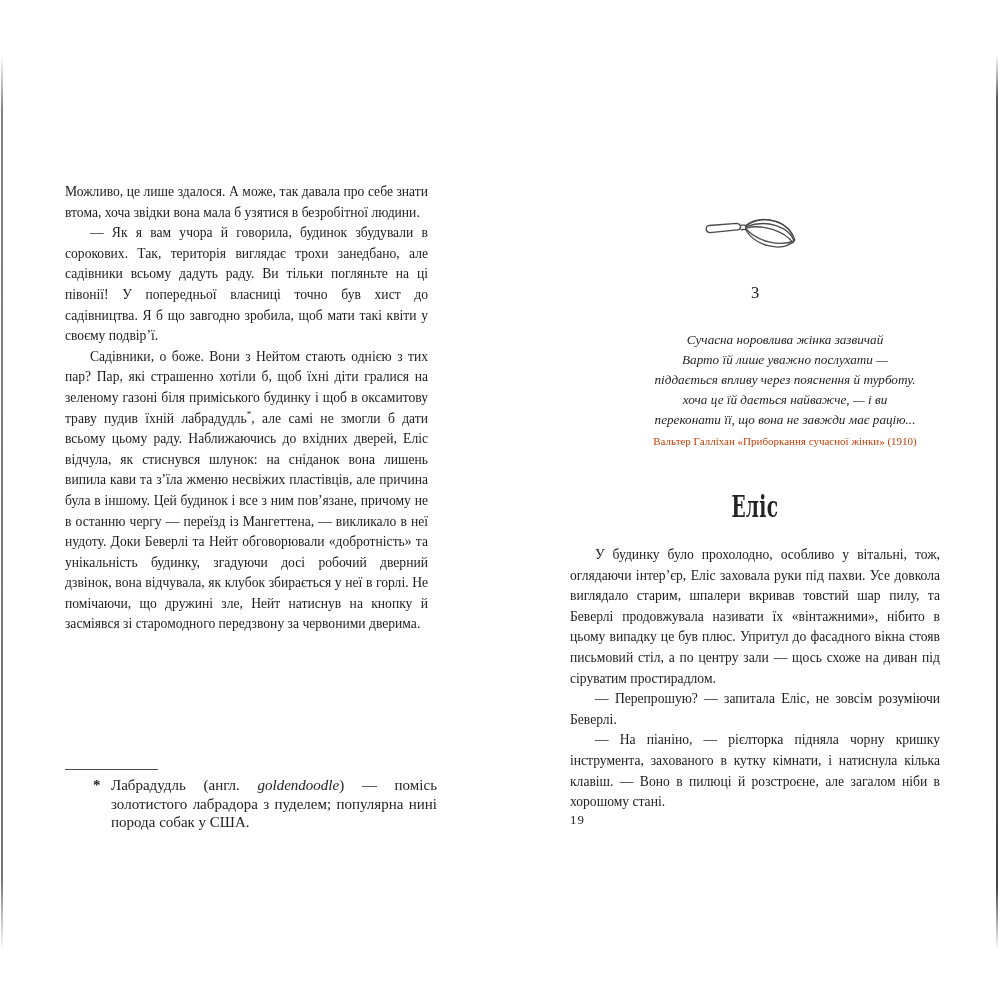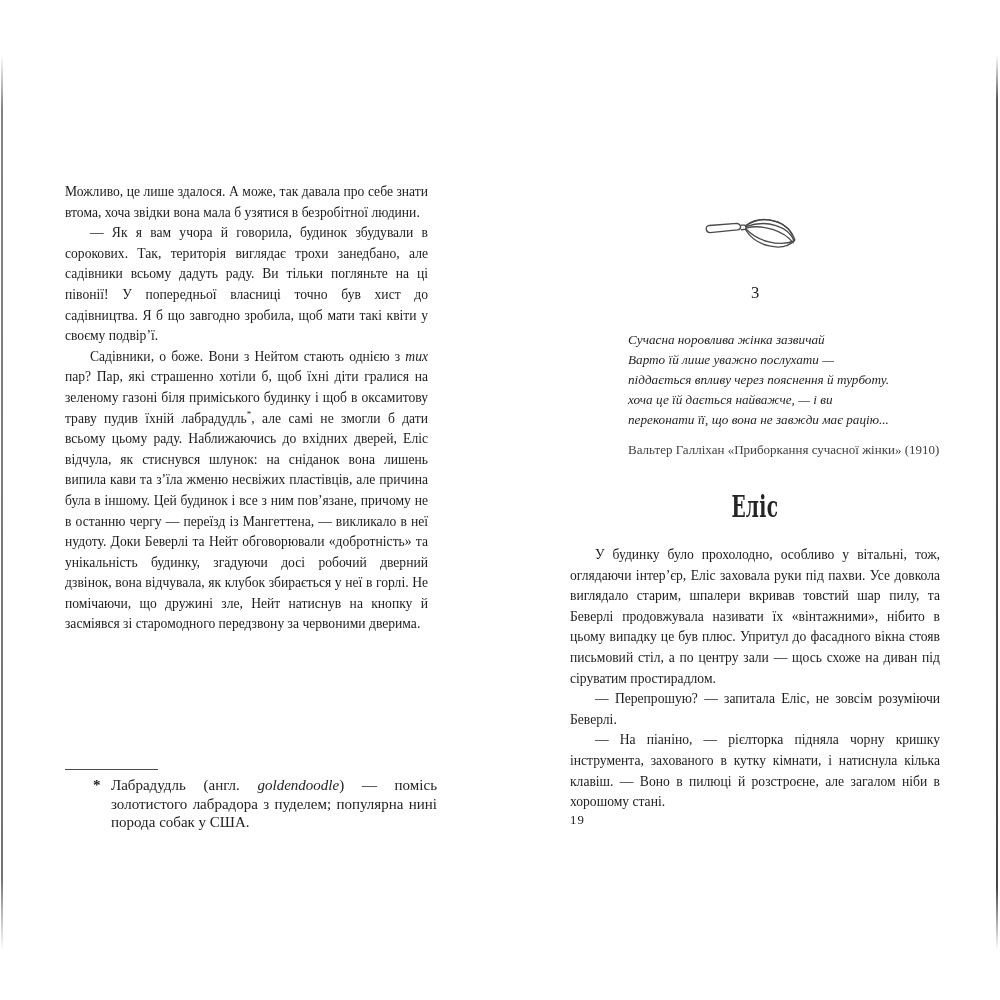--- a/index.html
+++ b/index.html
@@ -9,40 +9,40 @@
 
   
   .edge-line{position:absolute;top:55px;height:895px;width:2px;}
   .edge-line.left{left:1px;background:linear-gradient(180deg,rgba(120,120,120,0) 0%,rgba(110,110,110,.85) 6%,rgba(100,100,100,.9) 92%,rgba(120,120,120,0) 100%);}
   .edge-line.right{left:996px;background:linear-gradient(180deg,rgba(90,90,90,0) 0%,rgba(70,70,70,.9) 5%,rgba(60,60,60,.95) 93%,rgba(90,90,90,0) 100%);}
 
   
   .bodycopy p{margin:0;font-size:13.6px;line-height:20.6px;color:#1c1c1c;
               text-align:justify;}
   .bodycopy p.indent{text-indent:25px;}
-  .bodycopy .i{font-style:italic;margin-top:15px;}
+  .bodycopy .i{margin-top:15px;}
   .bodycopy .sup{font-size:9px;vertical-align:super;line-height:0;}
 
   .left-text{position:absolute;left:65px;top:182px;width:363px;}
 
   
   .footnote{position:absolute;left:65px;top:769px;width:372px;}
   .fn-rule{width:93px;height:1px;background:#4a4a4a;margin-bottom:6px;}
   .fn-body{font-size:15px;line-height:18.5px;color:#222;text-align:justify;
            padding-left:18px;text-indent:-18px;margin-left:28px;}
   .fn-body .marker{display:inline-block;width:18px;text-indent:0;font-weight:bold;}
   .fn-body .i{font-style:italic;}
 
   
   .whisk{position:absolute;left:700px;top:210px;width:104px;height:52px;}
   .chapter-number{position:absolute;left:570px;top:283px;width:370px;
                   text-align:center;font-size:16.5px;color:#1d1d1d;}
-  .epigraph{position:absolute;left:628px;top:330px;width:314px;}
+  .epigraph{position:absolute;left:628px;top:330px;width:314px;text-align:center;}
   .epigraph .eline{font-style:italic;font-size:13.2px;line-height:20.1px;color:#1f1f1f;}
-  .epigraph .attrib{font-size:13px;line-height:18px;color:#404040;margin-top:11px;}
+  .epigraph .attrib{font-size:11px;line-height:18px;color:#c2410c;margin-top:2px;}
 
   .chapter-title{position:absolute;left:570px;top:492px;width:370px;text-align:center;}
   .chapter-title span{display:inline-block;font-family:"DejaVu Serif",serif;
       font-weight:bold;font-size:30px;line-height:30px;color:#242424;
       transform:scaleX(.62);transform-origin:center;letter-spacing:.5px;}
 
   .right-text{position:absolute;left:570px;top:545px;width:370px;}
 
   .page-number{position:absolute;left:570px;top:813px;width:370px;text-align:left;
                font-size:12.8px;letter-spacing:1px;color:#1d1d1d;}

